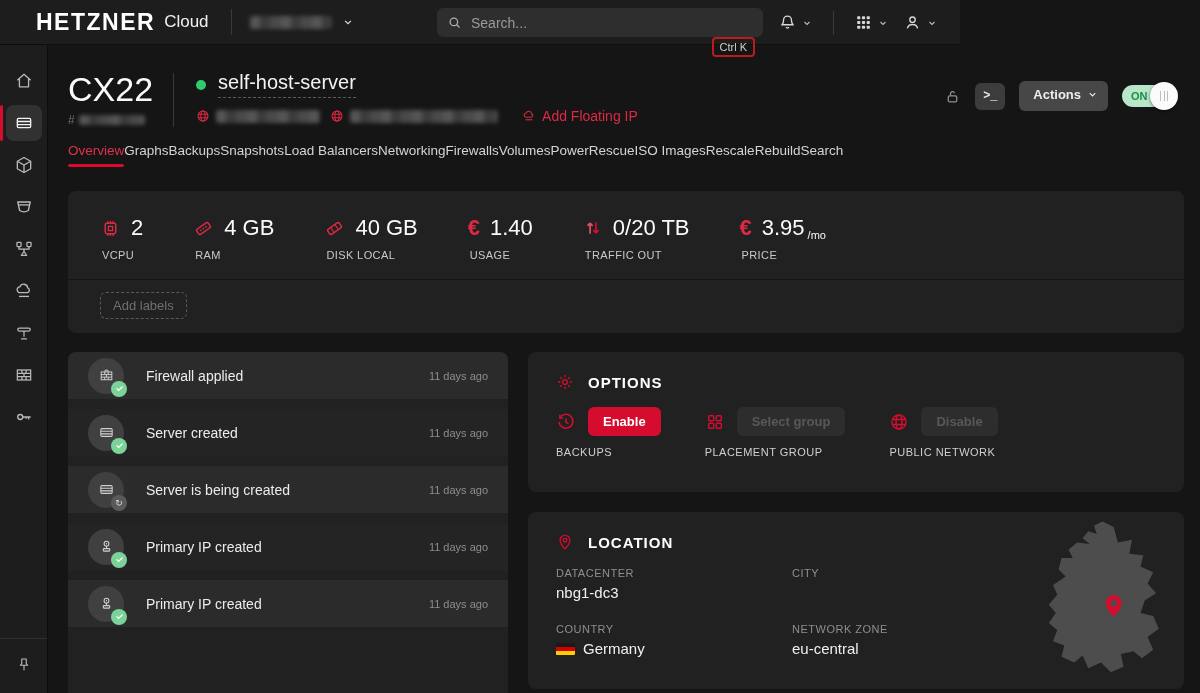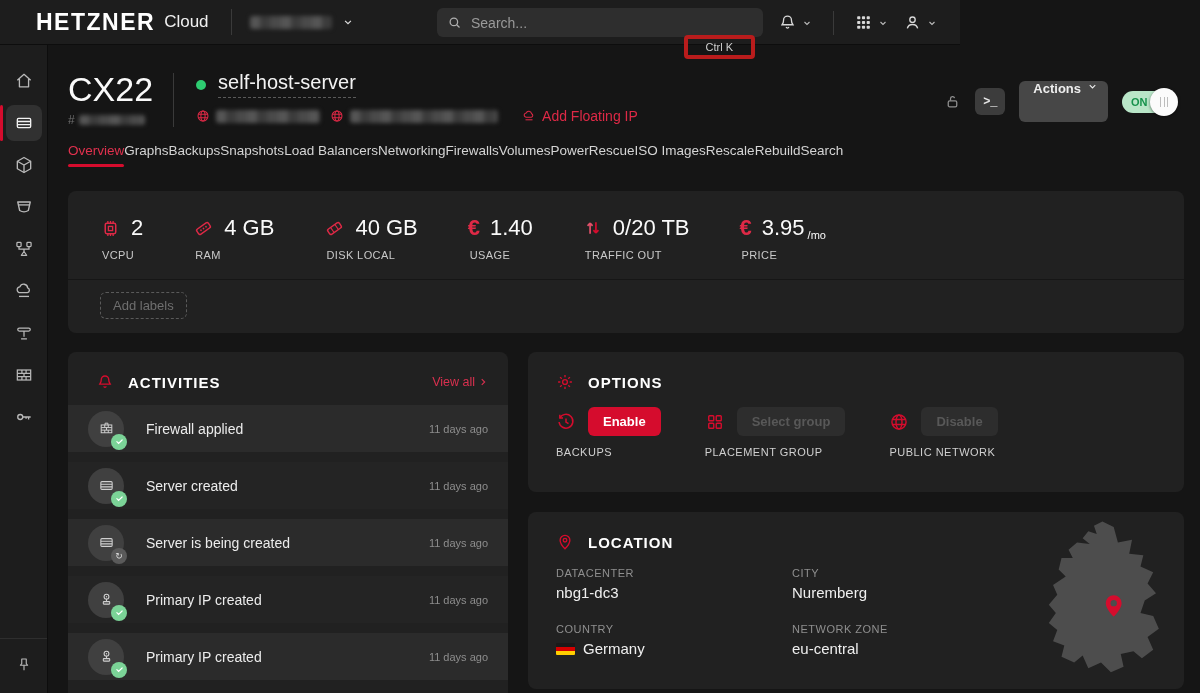--- a/index.html
+++ b/index.html
@@ -13,21 +13,21 @@
   .product { font-size:17px; color:#f0f0f0; margin-left:9px; font-weight:400; }
   .tb-divider { width:1px; height:26px; background:#3a3a3a; margin:0 18px 0 22px; }
   .project-btn { display:flex; align-items:center; gap:9px; cursor:pointer; }
   .redact { background:repeating-linear-gradient(90deg,#555 0 10px,#3c3c3c 10px 20px,#4a4a4a 20px 31px);
             border-radius:3px; filter:blur(2px); }
   .searchbox { position:absolute; left:437px; top:8px; width:326px; height:29px; background:#2e2e2e;
                border-radius:6px; display:flex; align-items:center; padding:0 8px 0 10px; }
   .searchbox input { flex:1; background:transparent; border:none; outline:none; color:#ddd;
                      font-size:14px; margin-left:9px; font-family:"Liberation Sans",sans-serif; }
   .searchbox input::placeholder { color:#9a9a9a; }
-  .kbd { font-size:11px; color:#cfcfcf; border:4px solid #b91c1c; border-radius:4px; padding:2px 18px;margin-top:48px; }
+  .kbd { font-size:11px; color:#cfcfcf; border:2px solid #b91c1c; border-radius:4px; padding:2px 6px;margin-top:48px; }
   .tb-right { position:absolute; right:22px; top:0; height:45px; display:flex; align-items:center; gap:14px; }
   .tb-group { display:flex; align-items:center; gap:4px; cursor:pointer; }
   .tb-vline { width:1px; height:24px; background:#3a3a3a; margin:0 6px; }
 
   
   .sidebar { position:absolute; left:0; top:45px; bottom:0; width:48px; background:#1d1d1d;
              border-right:1px solid #0d0d0d; padding-top:12px; z-index:4; }
   .side-item { width:36px; height:36px; margin:6px auto 6px; border-radius:8px; display:flex;
                align-items:center; justify-content:center; position:relative; cursor:pointer; color:#b9b9b9; }
   .side-item.active { background:#313131; color:#f2f2f2; }
@@ -48,22 +48,22 @@
   .name-line { display:flex; align-items:center; gap:12px; }
   .status-dot { width:10px; height:10px; border-radius:50%; background:#2ecc71; }
   .srv-name { font-size:20px; color:#f3f3f3; border-bottom:1px dashed #5a5a5a; padding-bottom:3px; cursor:pointer; }
   .ip-row { display:flex; align-items:center; gap:10px; margin:10px 0 0 0; font-size:14px; }
   .ip-chunk { display:flex; align-items:center; gap:6px; }
   .add-fip { display:flex; align-items:center; gap:6px; color:var(--accent-soft); font-size:14px;
              cursor:pointer; margin-left:14px; }
   .hdr-actions { position:absolute; right:20px; top:36px; display:flex; align-items:center; gap:14px; }
   .term-btn { width:30px; height:27px; background:#3c3c3c; border:none; border-radius:6px; color:#e8e8e8;
               font-family:"Liberation Mono",monospace; font-size:12px; font-weight:700; cursor:pointer; }
-  .actions-btn { height:41px; background:#474747; border:none; border-radius:6px; color:#eee;
-                 font-size:13px; font-weight:700; padding:0 10px 4px 14px; display:flex; align-items:flex-start;
+  .actions-btn { height:30px; background:#474747; border:none; border-radius:6px; color:#eee;
+                 font-size:13px; font-weight:700; padding:0 10px 4px 14px; display:flex; align-items:center;
                  gap:6px; cursor:pointer; }
   .toggle { position:relative; width:50px; height:22px; background:#b9e6c8; border-radius:12px;
             display:flex; align-items:center; cursor:pointer; margin-right:8px; }
   .toggle-label { font-size:11px; font-weight:700; color:#16914b; margin-left:9px; }
   .toggle-knob { position:absolute; right:-6px; top:-3px; width:28px; height:28px; border-radius:50%;
                  background:#fbfbfb; box-shadow:0 1px 3px rgba(0,0,0,.5); }
   .toggle-knob::after { content:''; position:absolute; left:10px; top:9px; width:8px; height:10px;
     background:repeating-linear-gradient(90deg,#bdbdbd 0 1px,transparent 1px 3.5px); }
 
   
@@ -413,33 +413,20 @@
       </div>
       <div class="stats-divider"></div>
       <div class="labels-row">
         <button class="add-labels">Add labels</button>
       </div>
     </div>
 
     <div class="row2">
 
       <div class="panel acts-panel">
-        <div class="panel-head">
-          <svg width="18" height="18" viewBox="0 0 24 24">
-              <path d="M12 4a5 5 0 0 1 5 5c0 3.6 1.4 4.6 2 5.8H5c.6-1.2 2-2.2 2-5.8a5 5 0 0 1 5-5z" stroke="var(--accent)" stroke-width="1.8" fill="none"></path>
-              <path d="M10.3 17.8a1.8 1.8 0 0 0 3.4 0" stroke="var(--accent)" stroke-width="1.8" fill="none"></path>
-            </svg>
-          <span class="panel-title">ACTIVITIES</span>
-          <span class="view-all">
-            <span>View all</span>
-            <svg width="10" height="10" viewBox="0 0 24 24">
-                <path d="M9 5l7 7-7 7" stroke="#d9304f" stroke-width="2.6" fill="none"></path>
-              </svg>
-          </span>
-        </div>
 
         <div class="act-row shade-a">
           <div class="avatar">
             <svg width="17" height="17" viewBox="0 0 24 24">
                 <rect x="4.5" y="7" width="15" height="11" stroke="currentColor" stroke-width="1.4" fill="none"></rect>
                 <path d="M4.5 10.7h15M4.5 14.3h15M9.5 7v3.7M14.5 7v3.7M12 10.7v3.6M9.5 14.3V18M14.5 14.3V18M10 7V4.5h4V7" stroke="currentColor" stroke-width="1.4" fill="none"></path>
               </svg>
             <span class="badge ok">
                 <svg width="9" height="9" viewBox="0 0 24 24">
                   <path d="M5 12.5l4.5 4.5L19 8" stroke="#fff" stroke-width="3.2" fill="none" stroke-linecap="round"></path>
@@ -571,21 +558,20 @@
               </svg>
             <span class="panel-title">LOCATION</span>
           </div>
           <div class="loc-grid">
             <div>
               <div class="loc-label">DATACENTER</div>
               <div class="loc-value">nbg1-dc3</div>
             </div>
             <div>
               <div class="loc-label">CITY</div>
-              <div class="loc-value">Nuremberg</div>
             </div>
             <div>
               <div class="loc-label">COUNTRY</div>
               <div class="loc-value">
                 <span class="flag">
                     <div style="background:#1a1a1a;"></div>
                     <div style="background:#d40000;"></div>
                     <div style="background:#ffce00;"></div>
                   </span>
                 <span>Germany</span>

